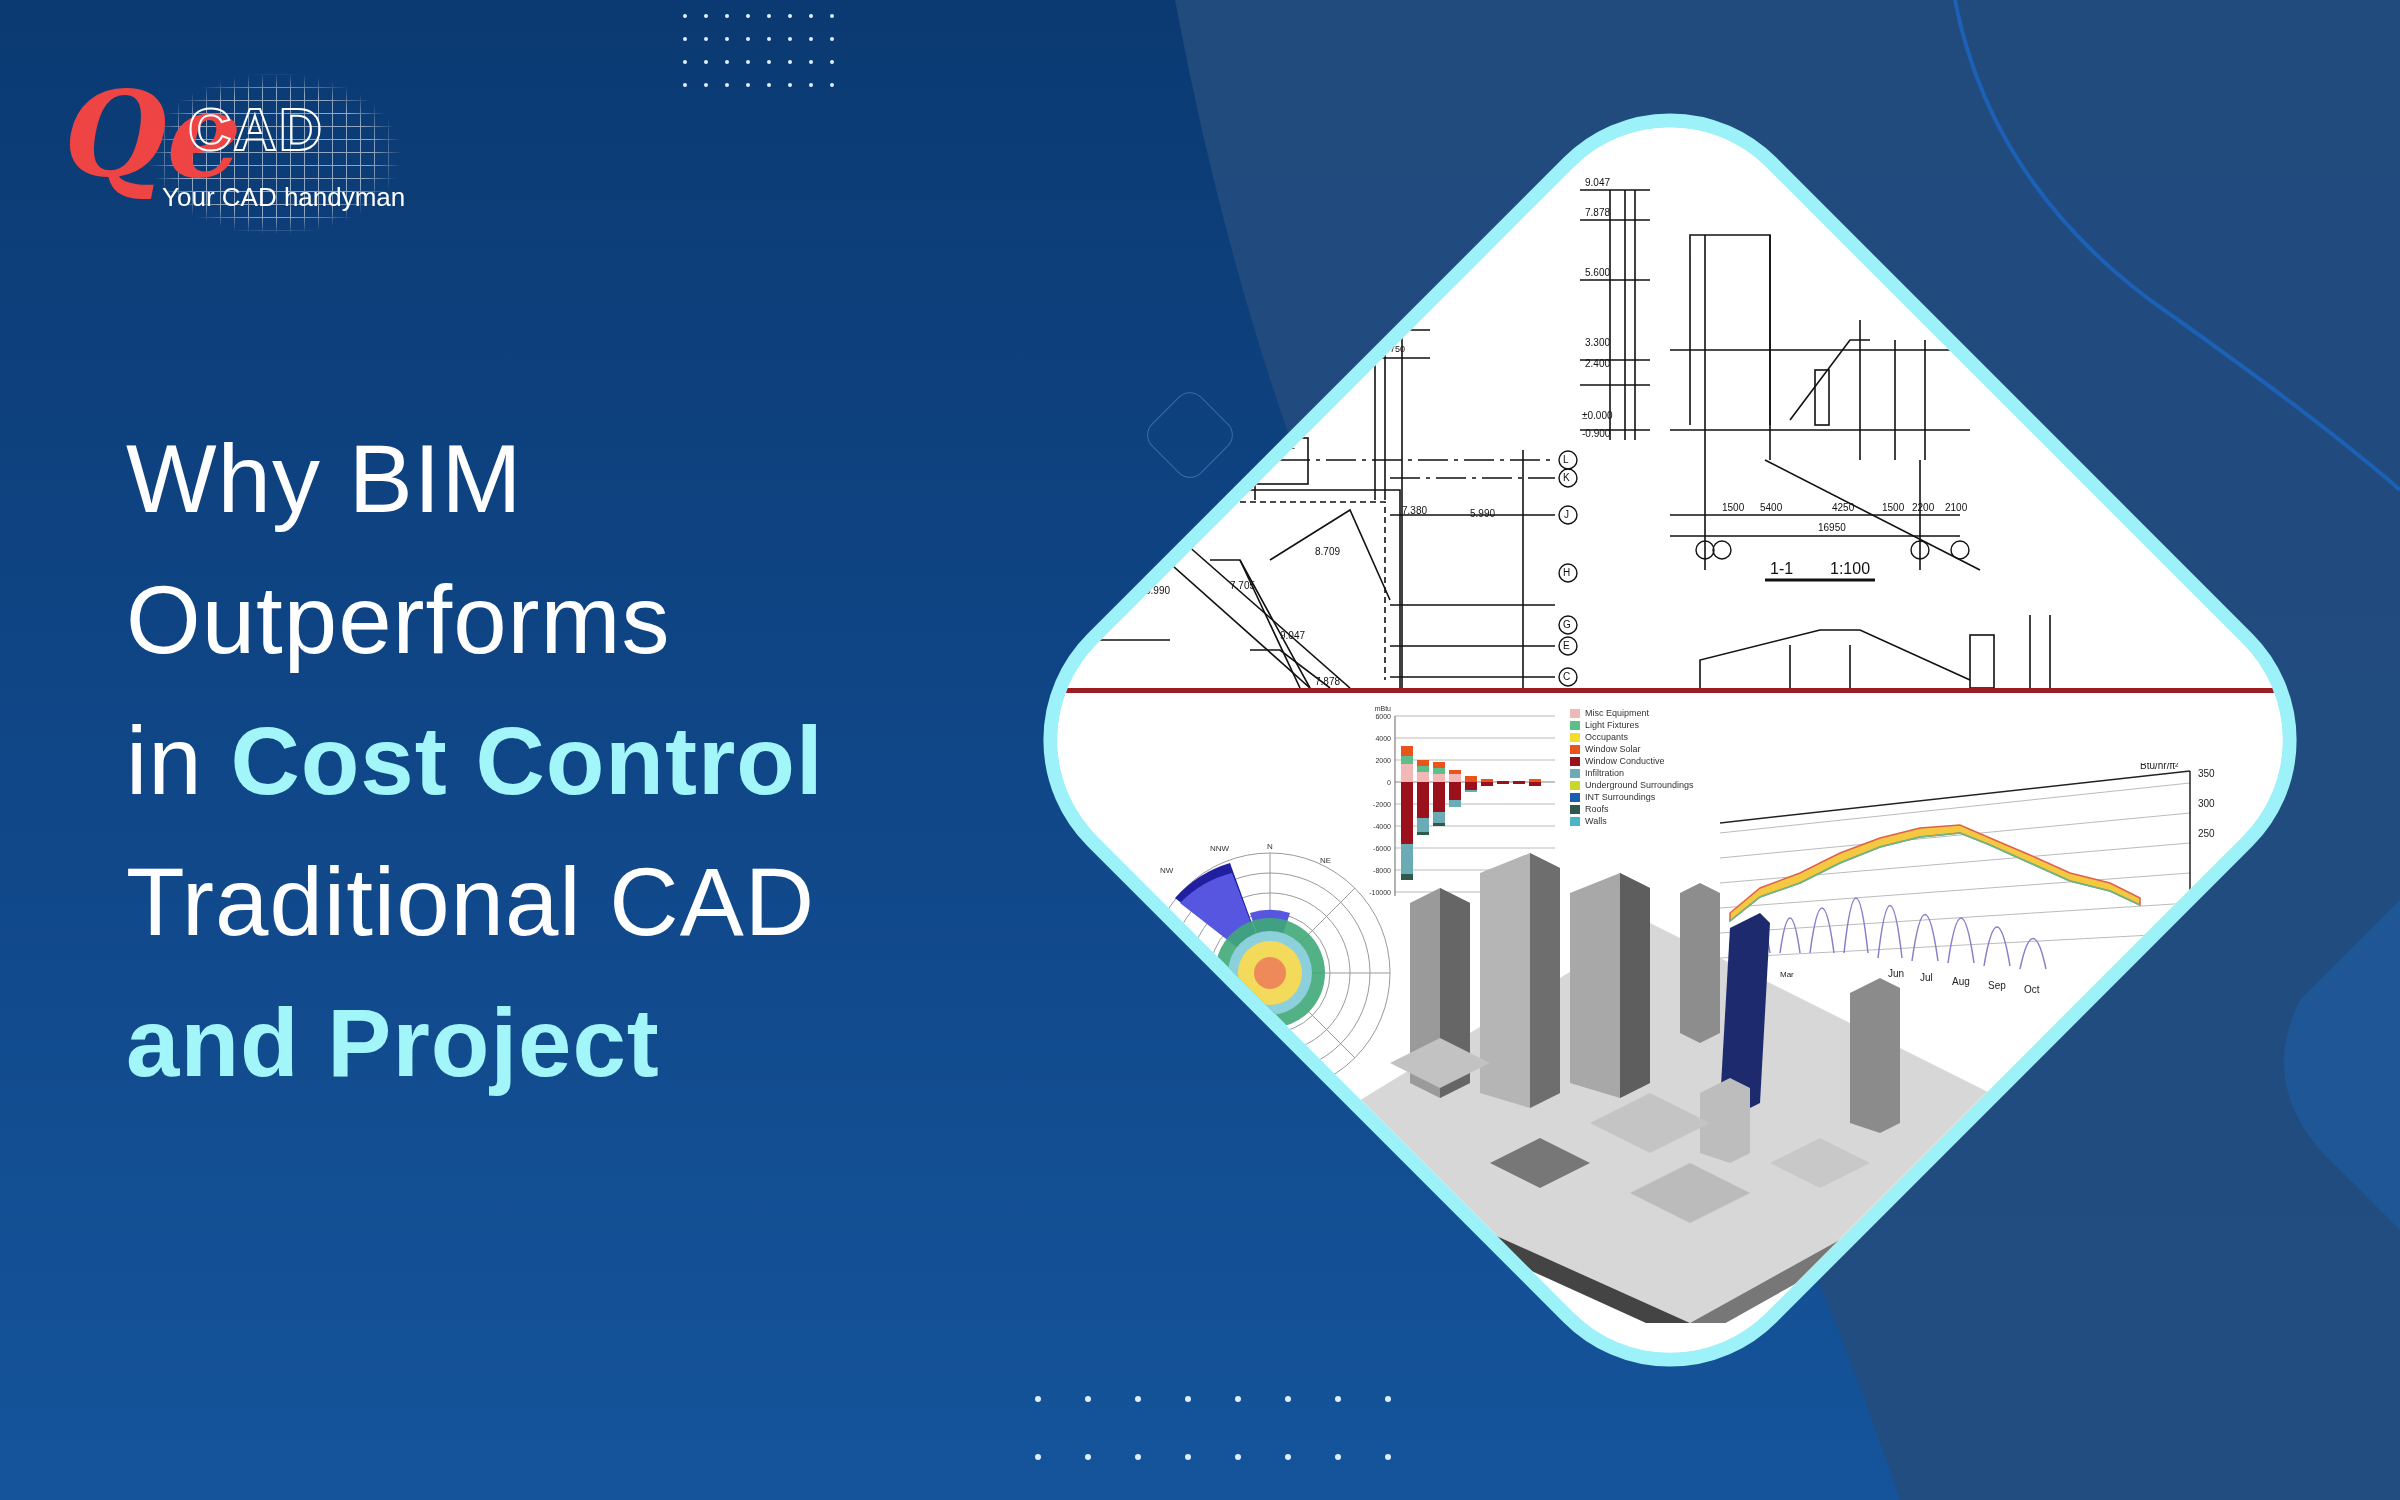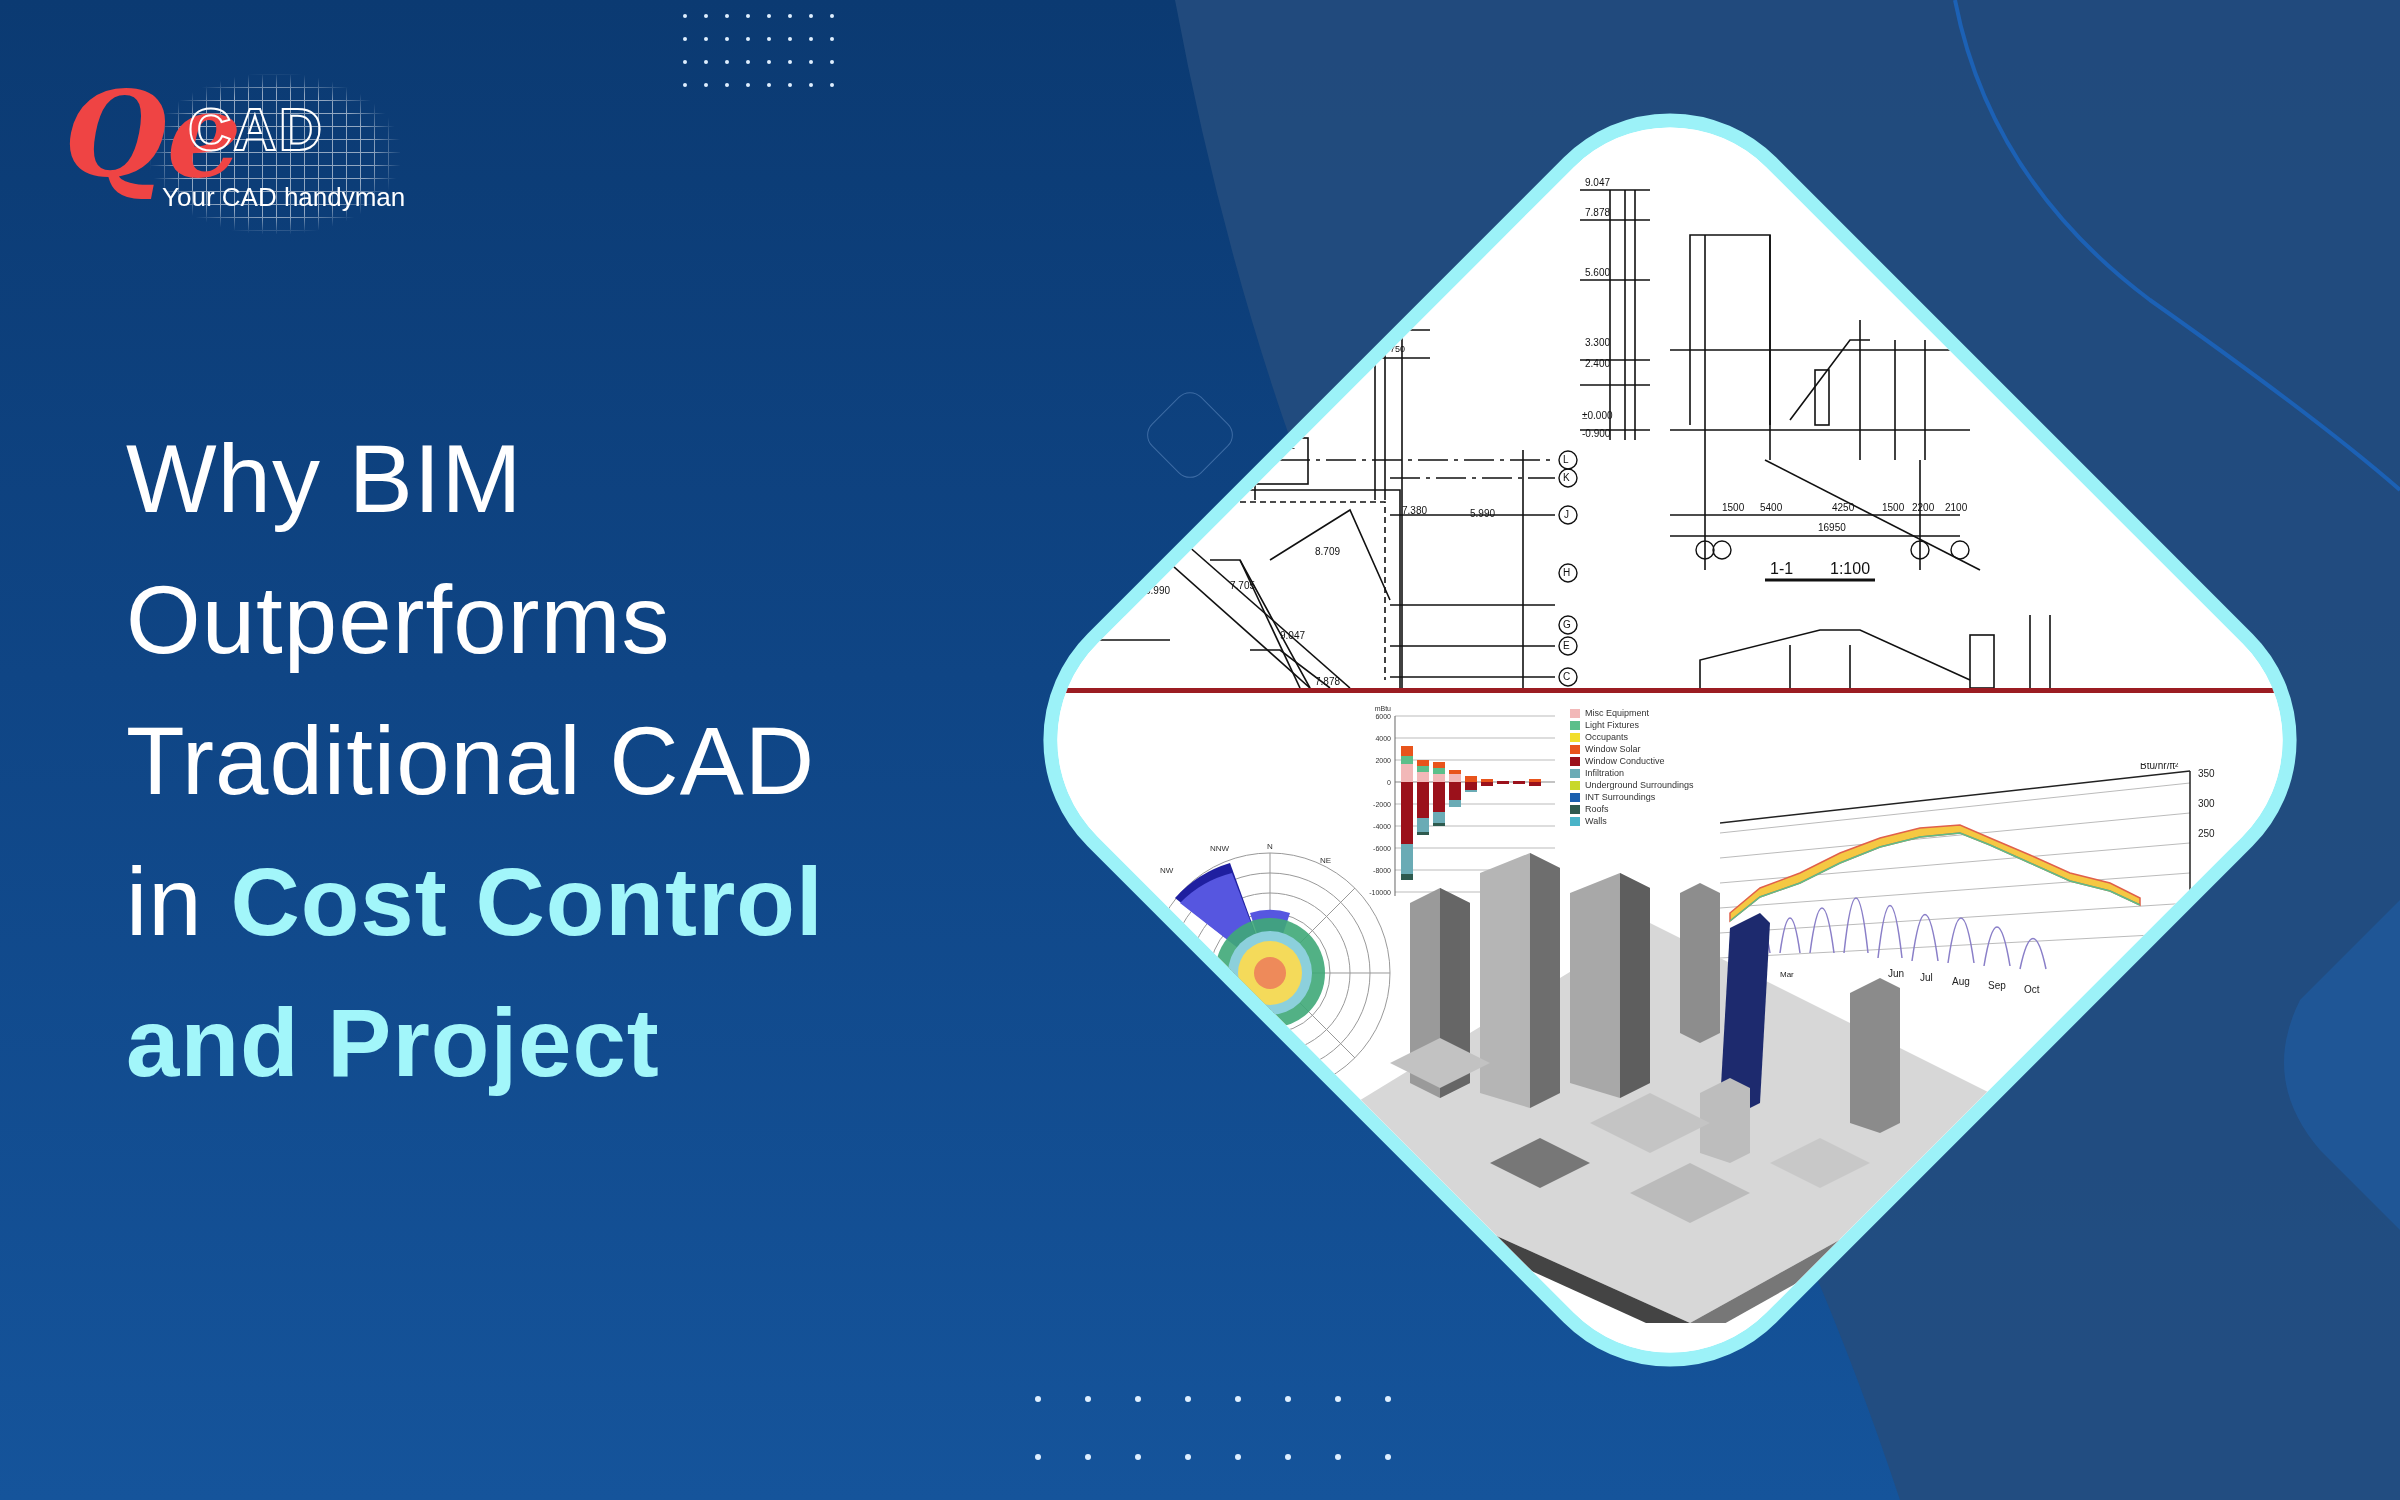--- a/index.html
+++ b/index.html
@@ -97,22 +97,22 @@
     <span class="dot" style="width:6px;height:6px"></span>
     <span class="dot" style="width:6px;height:6px"></span>
     <span class="dot" style="width:6px;height:6px"></span>
     <span class="dot" style="width:6px;height:6px"></span>
     <span class="dot" style="width:6px;height:6px"></span>
 </div>
 
 <h1 class="headline" style="margin:0;">
   <span class="line w">Why BIM</span>
   <span class="line w">Outperforms</span>
+  <span class="line"><span class="w">in </span><span class="accent">Cost Control</span></span>
   <span class="line w">Traditional CAD</span>
-  <span class="line"><span class="w">in </span><span class="accent">Cost Control</span></span>
   <span class="line accent">and Project</span>
 </h1>
 
 <div class="outline-diamond"></div>
 
 <div class="diamond">
   <div class="inner">
 
     <div class="cad-area">
       <svg width="1400" height="648" viewBox="0 0 1400 648">

